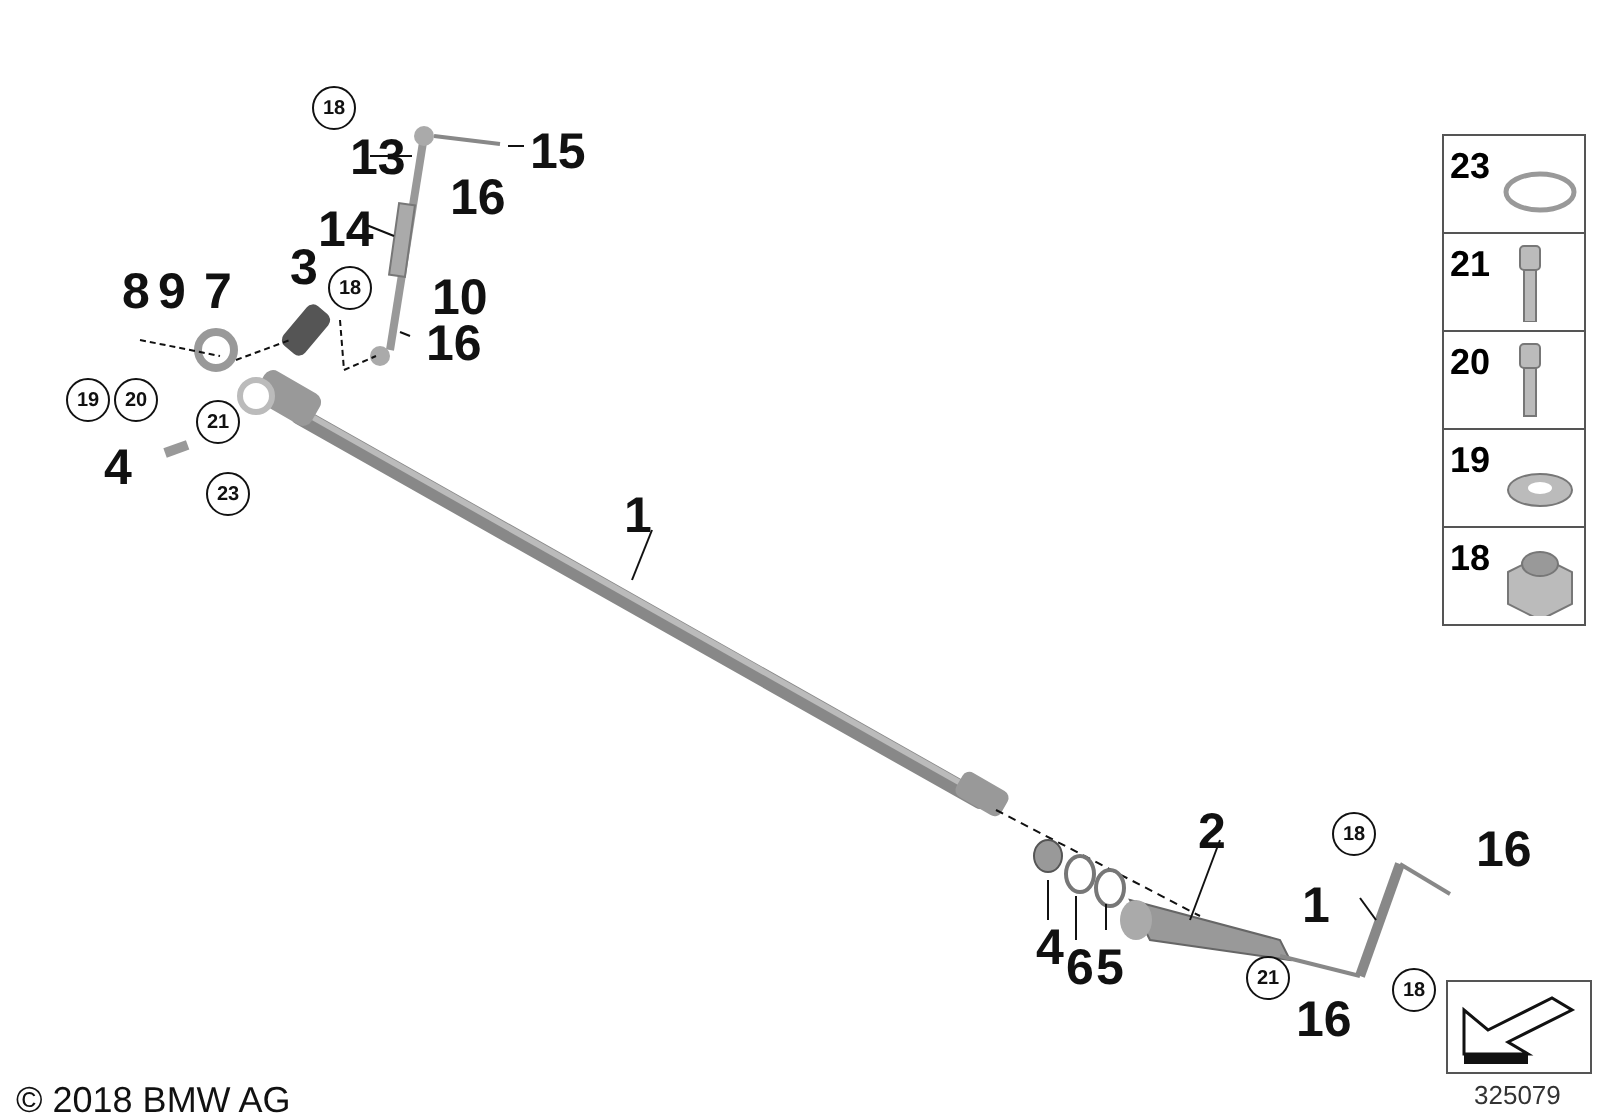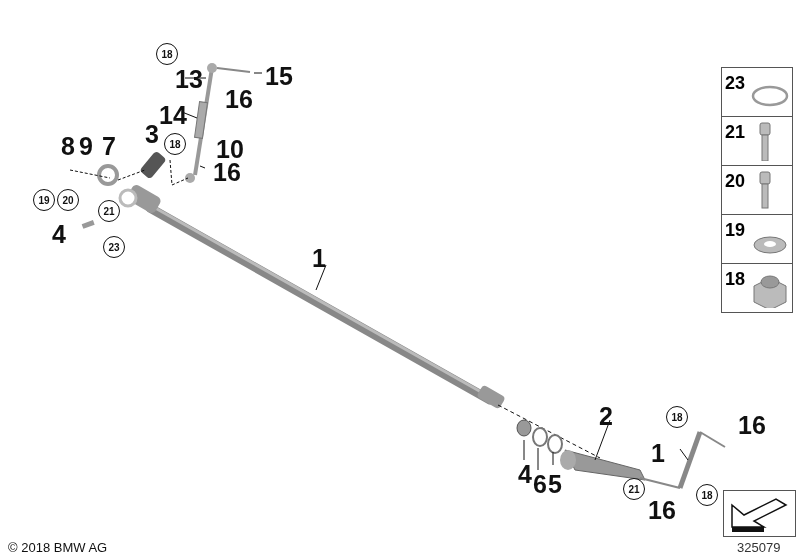--- a/index.html
+++ b/index.html
@@ -5,21 +5,21 @@
   html,body{margin:0;padding:0;background:#fff;}
   body{width:800px;height:560px;position:relative;overflow:hidden;font-family:"Liberation Sans",sans-serif;}
   .lbl{position:absolute;font-weight:bold;font-size:25px;color:#111;line-height:1;}
   .circ{position:absolute;width:22px;height:22px;border:1.5px solid #111;border-radius:50%;background:#fff;font-size:10px;font-weight:bold;display:flex;align-items:center;justify-content:center;color:#111;box-sizing:border-box;}
   svg.diagram{position:absolute;left:0;top:0;}
   .legend{position:absolute;left:721px;top:67px;width:70px;border:1px solid #555;}
   .legend .cell{height:48px;border-bottom:1px solid #555;position:relative;}
   .legend .cell:last-child{border-bottom:none;}
   .legend .num{position:absolute;left:3px;top:5px;font-weight:bold;font-size:18px;}
   .legend svg{position:absolute;left:24px;top:4px;}
-  .copy{position:absolute;left:8px;top:540px;font-size:13px;color:#111;}
+  .copy{position:absolute;left:8px;top:540px;font-size:18px;color:#111;}
   .ref{position:absolute;left:737px;top:540px;font-size:13px;color:#333;}
   .arrowbox{position:absolute;left:723px;top:490px;width:70px;width:71px;height:45px;border:1px solid #555;}
 </style>
 </head>
 <body>
 
 <svg class="diagram" width="800" height="560">
 
   <line x1="150" y1="208" x2="490" y2="400" stroke="#888" stroke-width="9" stroke-linecap="round"></line>
   <line x1="150" y1="205" x2="490" y2="397" stroke="#bbb" stroke-width="3"></line>

